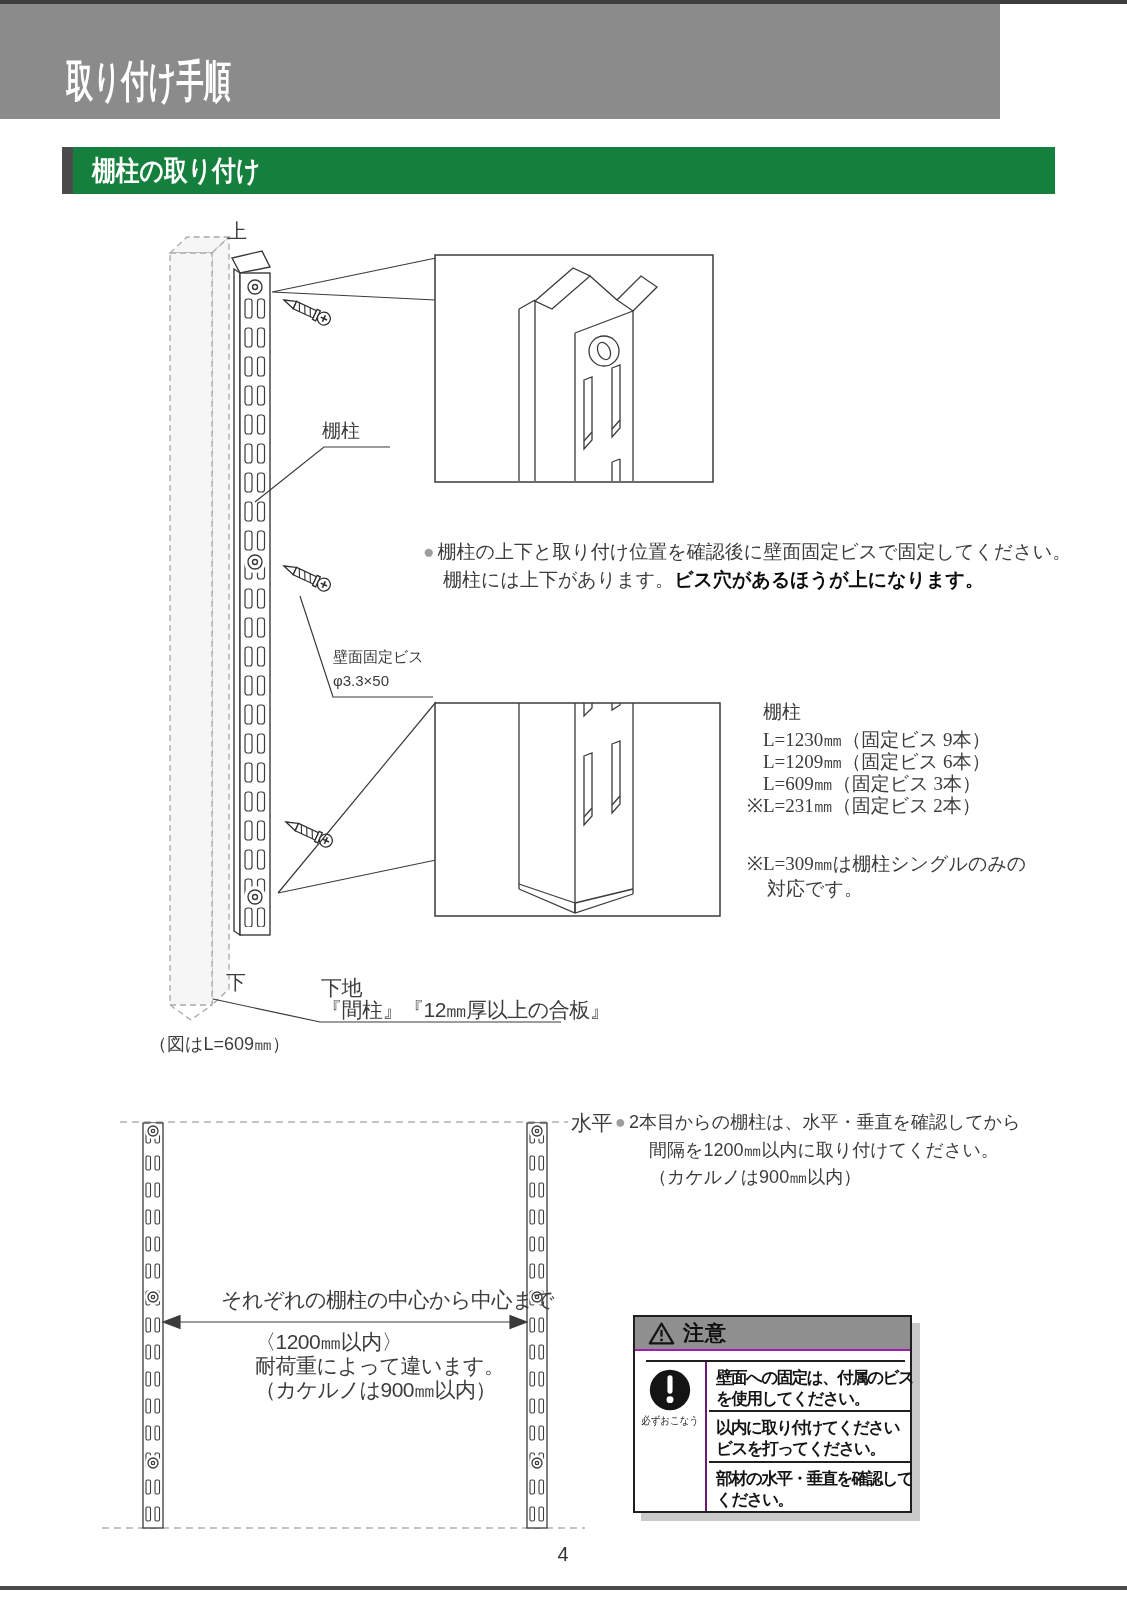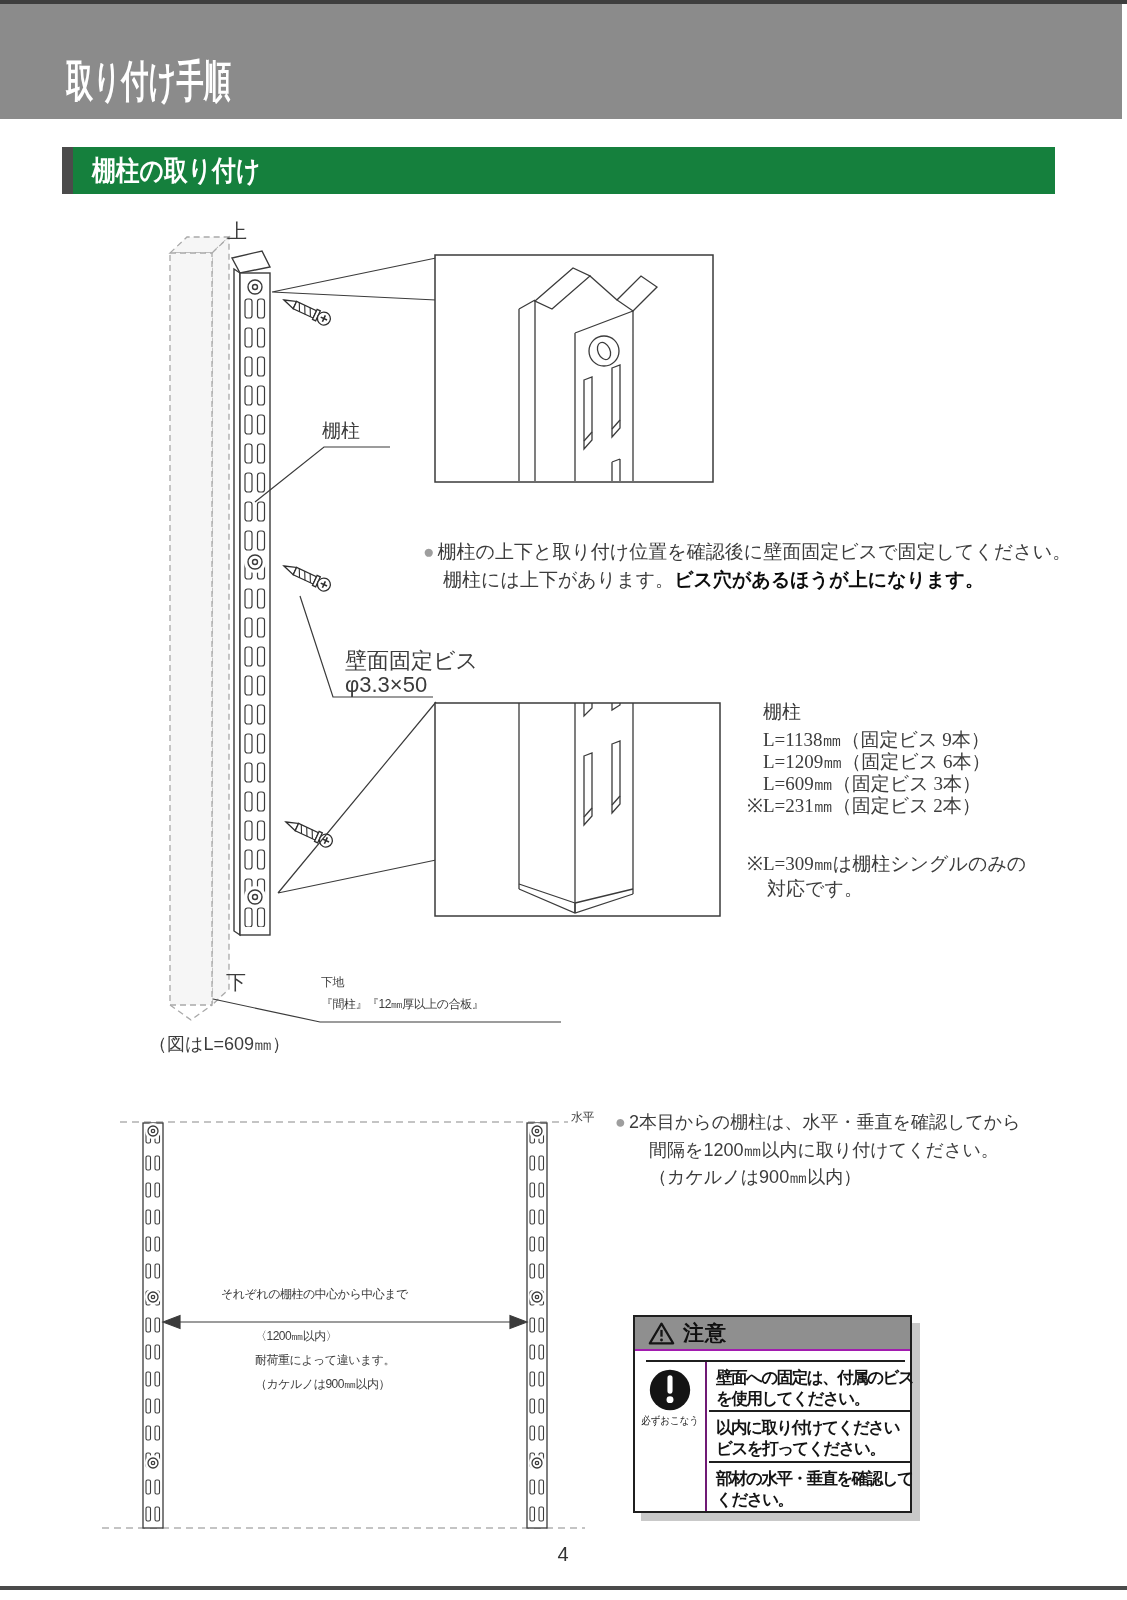--- a/index.html
+++ b/index.html
@@ -1,21 +1,21 @@
 <!DOCTYPE html>
 <html><head>
 <meta charset="utf-8">
 <style>
   html,body { margin:0; padding:0; background:#fff; }
   body { font-family:"Liberation Sans", sans-serif; }
   .page { position:relative; width:1127px; height:1600px; background:#ffffff; overflow:hidden; color:#3c3c3c; }
   .rule-top { position:absolute; left:0; top:0; width:1127px; height:4px; background:#3e3e3e; }
   .rule-bottom { position:absolute; left:0; top:1586px; width:1127px; height:4px; background:#4a4a4a; }
 
-  .title-band { position:absolute; left:0; top:4px; width:1122px; height:115px; background:#8b8b8b; }
+  .title-band { position:absolute; left:0; top:4px; width:1000px; height:115px; background:#8b8b8b; }
   .title-band .t { position:absolute; left:66px; top:55px; font-size:44px; font-weight:600; color:#ffffff; line-height:1; white-space:nowrap; transform:scaleX(0.62); transform-origin:0 0; }
 
   .section-band { position:absolute; left:62px; top:147px; width:993px; height:47px; background:#15803d; }
   .section-accent { position:absolute; left:0; top:0; width:11px; height:47px; background:#4b4b4b; }
   .section-band .t { position:absolute; left:30px; top:9px; font-size:28px; font-weight:600; color:#ffffff; line-height:1.1; white-space:nowrap; transform:scaleX(0.85); transform-origin:0 0; }
 
   .art { position:absolute; left:0; top:0; width:1127px; height:1600px; }
 
   .lbl { position:absolute; white-space:nowrap; line-height:1.2; color:#3c3c3c; }
   .bullet { color:#9e9e9e; margin-right:3px; }
@@ -26,22 +26,22 @@
   .caution-title { font-size:21px; font-weight:bold; color:#101010; letter-spacing:1px; }
   .caution-body { position:relative; height:160px; }
   .caution-topline { position:absolute; top:9px; left:11px; right:5px; height:2px; background:#1f1f1f; }
   .caution-icon-col { position:absolute; top:11px; left:0; bottom:0; width:72px; border-right:2px solid #701a75; display:flex; flex-direction:column; align-items:center; padding-top:6px; box-sizing:border-box; }
   .mand-label { font-size:10.5px; margin-top:2px; color:#222; white-space:nowrap; transform:scaleX(0.9); }
   .caution-rows { position:absolute; left:74px; right:0; top:11px; bottom:0; display:flex; flex-direction:column; }
   .c-row { flex:1; padding:5px 2px 0 7px; font-weight:bold; font-size:16.5px; line-height:21px; letter-spacing:-1.5px; color:#141414; }
   .c-row + .c-row { border-top:2px solid #1f1f1f; }
   .c-row div { white-space:nowrap; }
 
-  .fs16 { font-size:12px; letter-spacing:-0.5px; }
-  .fs17 { font-size:22px;margin-left:12px; }
+  .fs16 { font-size:21px; letter-spacing:-0.5px; }
+  .fs17 { font-size:15px; }
   .fs18 { font-size:18px; }
   .fs19 { font-size:19px;font-family:Liberation Serif, serif; }
   .fs20 { font-size:20px; }
   .pagenum { position:absolute; left:549px; top:1543px; width:28px; text-align:center; font-size:20px; color:#333; }
 </style>
 </head>
 <body>
 
 <div class="page">
 
@@ -196,21 +196,21 @@
   <div class="lbl fs18" style="left:149px; top:1034px;">（図はL=609㎜）</div>
 
   <div class="lbl fs19" style="left:423px; top:541px;">
     <span class="bullet">●</span><span>棚柱の上下と取り付け位置を確認後に壁面固定ビスで固定してください。</span>
   </div>
   <div class="lbl fs19" style="left:443px; top:569px;">
     <span>棚柱には上下があります。</span><span class="bold">ビス穴があるほうが上になります。</span>
   </div>
 
   <div class="lbl fs19" style="left:763px; top:701px;">棚柱</div>
-  <div class="lbl fs19" style="left:763px; top:729px;">L=1138㎜（固定ビス 9本）</div>
+  <div class="lbl fs19" style="left:763px; top:729px;">L=1230㎜（固定ビス 9本）</div>
   <div class="lbl fs19" style="left:763px; top:751px;">L=1209㎜（固定ビス 6本）</div>
   <div class="lbl fs19" style="left:763px; top:773px;">L=609㎜（固定ビス 3本）</div>
   <div class="lbl fs19" style="left:747px; top:795px;">※L=231㎜（固定ビス 2本）</div>
   <div class="lbl fs19" style="left:747px; top:853px;">※L=309㎜は棚柱シングルのみの</div>
   <div class="lbl fs19" style="left:767px; top:878px;">対応です。</div>
 
   <div class="lbl fs16" style="left:571px; top:1110px;">水平</div>
   <div class="lbl fs18" style="left:615px; top:1112px;">
     <span class="bullet">●</span><span>2本目からの棚柱は、水平・垂直を確認してから</span>
   </div>

